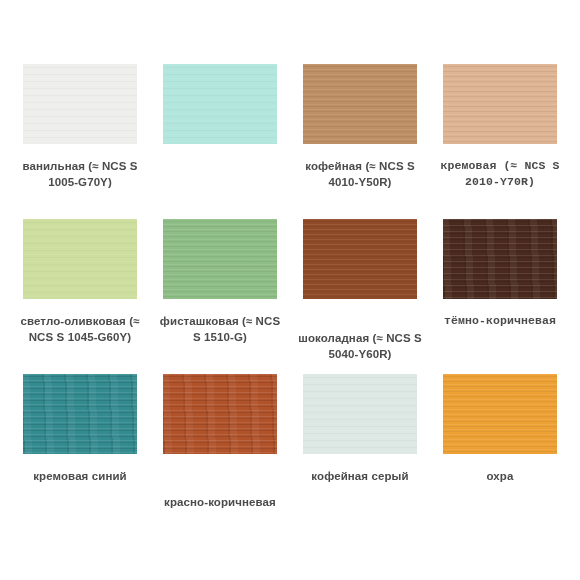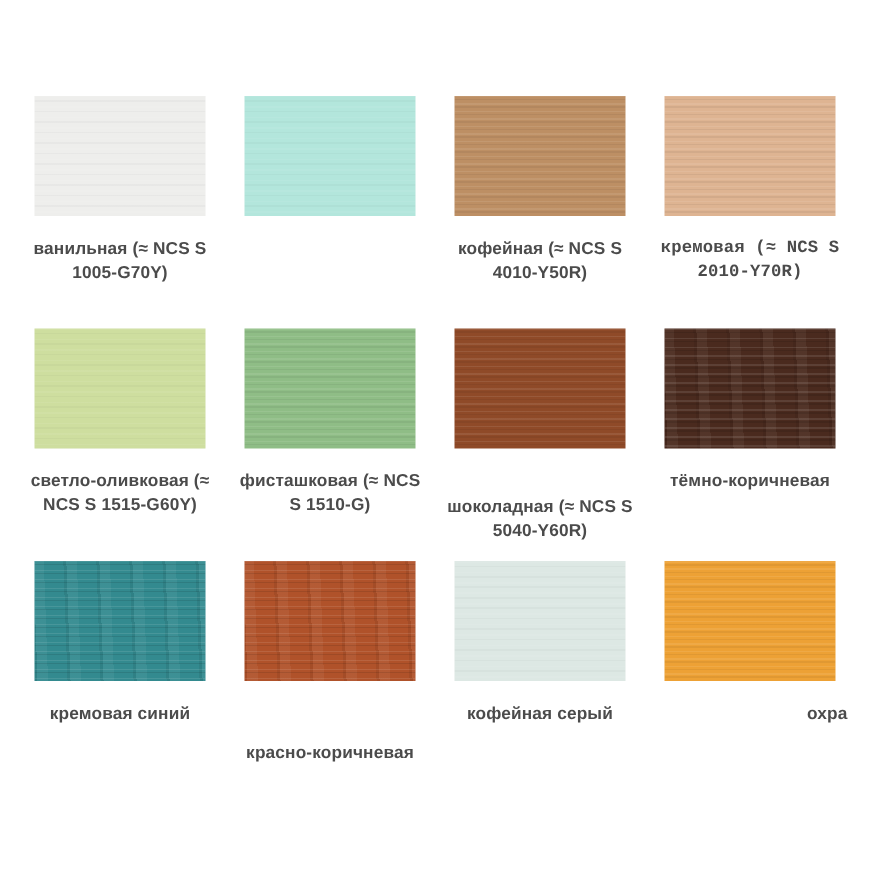--- a/index.html
+++ b/index.html
@@ -148,42 +148,42 @@
       <div class="swatch-wrap">
         <div class="swatch" style="background-color: rgb(222, 180, 146);"></div>
       </div>
       <div class="caption" style="color: rgb(75, 75, 75); font-family: Liberation Mono, monospace;">кремовая (≈ NCS S 2010-Y70R)</div>
     </div>
 
     <div class="cell">
       <div class="swatch-wrap">
         <div class="swatch grain-soft" style="background-color: rgb(206, 222, 159);"></div>
       </div>
-      <div class="caption" style="color: rgb(75, 75, 75);">светло-оливковая (≈ NCS S 1515-G60Y)</div>
+      <div class="caption" style="color: rgb(75, 75, 75);">светло-оливковая (≈ NCS S 1045-G60Y)</div>
     </div>
 
     <div class="cell">
       <div class="swatch-wrap">
         <div class="swatch" style="background-color: rgb(143, 189, 134);"></div>
       </div>
       <div class="caption" style="color: rgb(75, 75, 75);">фисташковая (≈ NCS S 1510-G)</div>
     </div>
 
     <div class="cell">
       <div class="swatch-wrap">
         <div class="swatch" style="background-color: rgb(143, 74, 40);"></div>
       </div>
       <div class="caption" style="color: rgb(75, 75, 75); margin-top: 31px;">шоколадная (≈ NCS S 5040-Y60R)</div>
     </div>
 
     <div class="cell">
       <div class="swatch-wrap">
         <div class="swatch grain-strong" style="background-color: rgb(74, 42, 30);"></div>
       </div>
-      <div class="caption" style="color: rgb(75, 75, 75);">тёмно-коричневая</div>
+      <div class="caption" style="color: rgb(75, 75, 75); font-family: Liberation Mono, monospace;">тёмно-коричневая</div>
     </div>
 
     <div class="cell">
       <div class="swatch-wrap">
         <div class="swatch grain-strong" style="background-color: rgb(51, 138, 143);"></div>
       </div>
       <div class="caption" style="color: rgb(75, 75, 75);">кремовая синий</div>
     </div>
 
     <div class="cell">
@@ -197,17 +197,17 @@
       <div class="swatch-wrap">
         <div class="swatch grain-soft" style="background-color: rgb(221, 232, 228);"></div>
       </div>
       <div class="caption" style="color: rgb(75, 75, 75);">кофейная серый</div>
     </div>
 
     <div class="cell">
       <div class="swatch-wrap">
         <div class="swatch" style="background-color: rgb(237, 161, 53);"></div>
       </div>
-      <div class="caption" style="color: rgb(75, 75, 75); text-align: right;">охра</div>
+      <div class="caption" style="color: rgb(75, 75, 75);">охра</div>
     </div>
 
   </div>
 </div>
 
 </body></html>

